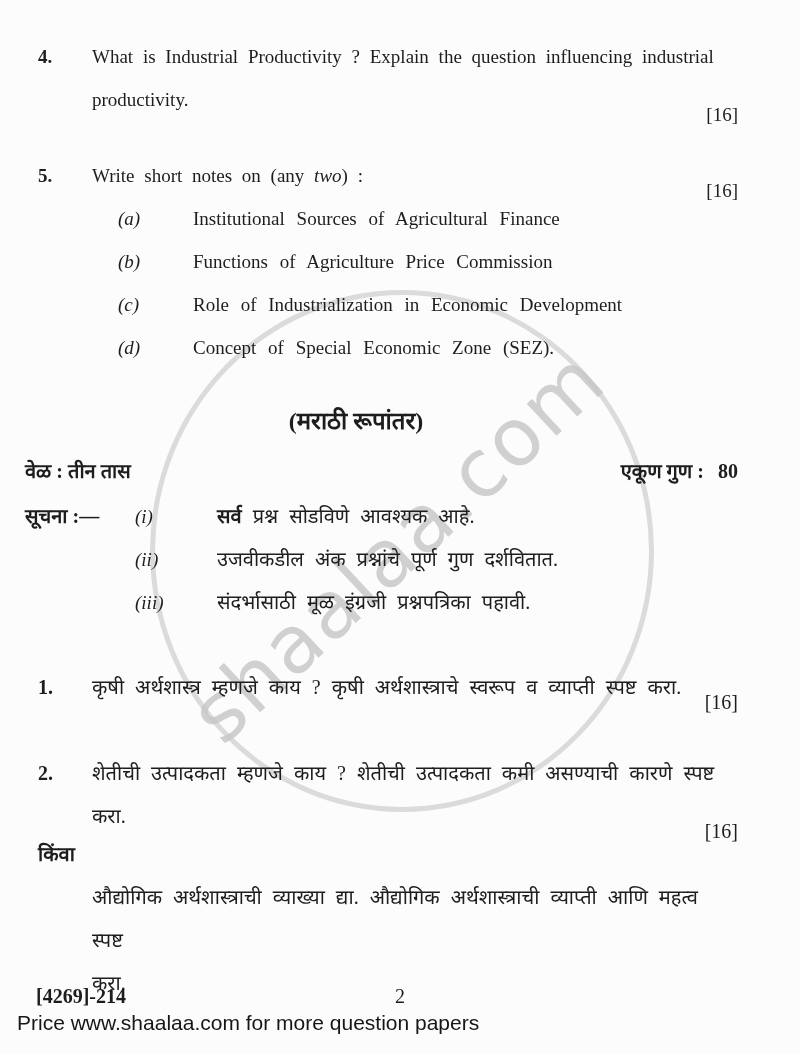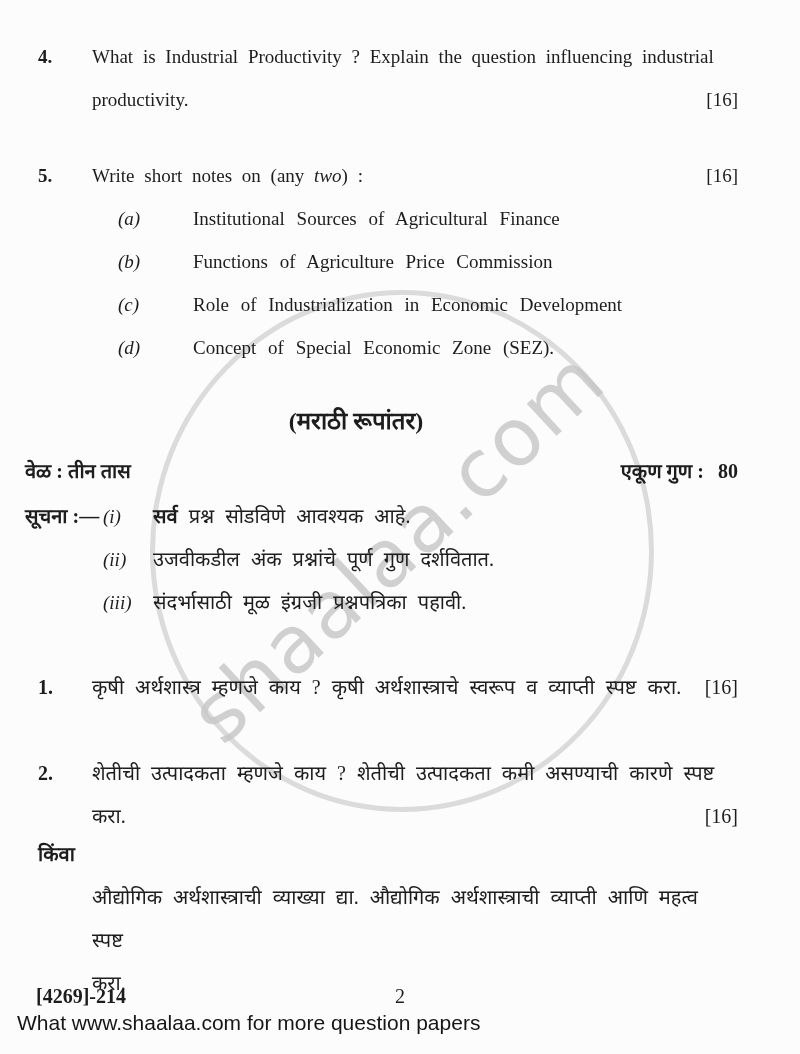--- a/index.html
+++ b/index.html
@@ -42,21 +42,21 @@
   
   .qrow { position:absolute; left:38px; right:62px; display:flex; }
   .qnum {
     flex:none; width:54px;
     font-weight:bold; font-size:19px; line-height:43px;
   }
   .qnum.dev { font-size:20px; }
   .qbody { flex:1; font-size:19px; line-height:43px; word-spacing:5px; }
   .qbody.dev { font-size:20px; word-spacing:6px; }
   .qline { position:relative; }
-  .marks { position:absolute; right:0; top:0; word-spacing:normal; }
+  .marks { position:absolute; right:0; top:15px; word-spacing:normal; }
   .it { font-style:italic; }
 
   .item { display:flex; word-spacing:7px; }
   .item-label { flex:none; width:28px; margin-left:26px; font-style:italic; word-spacing:normal; }
   .item-text { flex:1;margin-left:47px; }
 
   
   .m-heading {
     position:absolute; left:0; top:400px; width:712px;
     text-align:center; font-weight:bold;
@@ -65,21 +65,21 @@
   .m-meta {
     position:absolute; left:25px; right:62px; top:450px;
     display:flex; justify-content:space-between;
     font-weight:bold; font-size:20px; line-height:43px;
   }
   .m-meta .marks-val { margin-left:14px; }
   .m-instructions {
     position:absolute; left:25px; right:62px; top:495px;
     font-size:20px; line-height:43px;
   }
-  .ins-row { display:flex; }
+  .ins-row { display:flex;gap:32px; }
   .ins-head { flex:none; width:78px; font-weight:bold; }
   .ins-num { flex:none; width:50px; font-style:italic; font-size:19px; }
   .ins-text { flex:1; word-spacing:6px; }
   .ins-text .b { font-weight:bold;margin-top:19px; }
 
   .or-label {
     position:absolute; left:38px; right:62px; top:833px;
     font-weight:bold;
     font-size:20px; line-height:43px;
   }
@@ -204,15 +204,15 @@
 
   <div class="or-label">किंवा</div>
 
   <div class="or-para">
     <div class="qline">औद्योगिक अर्थशास्त्राची व्याख्या द्या. औद्योगिक अर्थशास्त्राची व्याप्ती आणि महत्व स्पष्ट</div>
     <div class="qline">करा.</div>
   </div>
 
   <div class="footer-code">[4269]-214</div>
   <div class="footer-page">2</div>
-  <div class="footer-visit">What www.shaalaa.com for more question papers</div>
+  <div class="footer-visit">Price www.shaalaa.com for more question papers</div>
 
 </div>
 
 </body></html>

